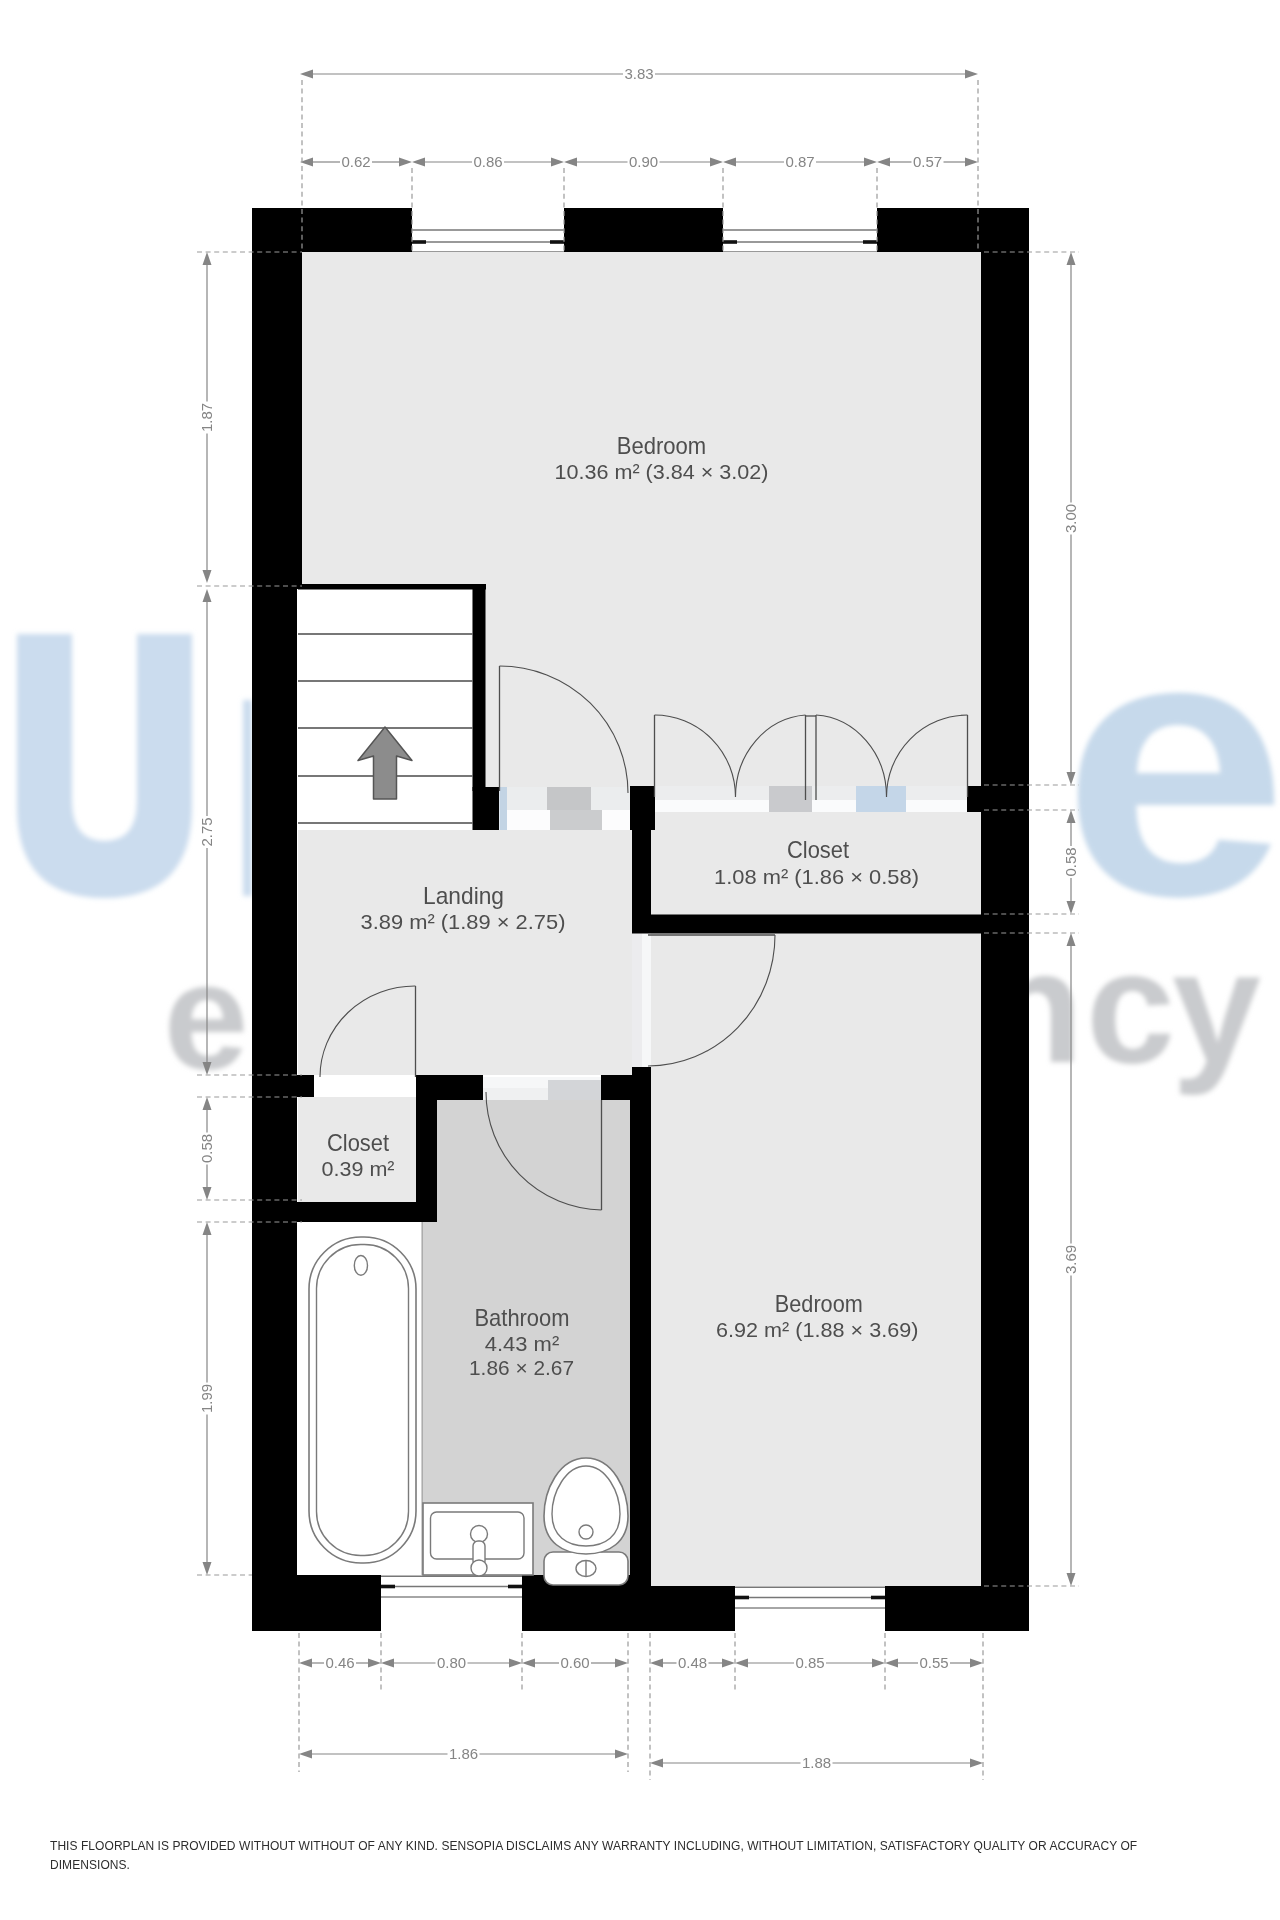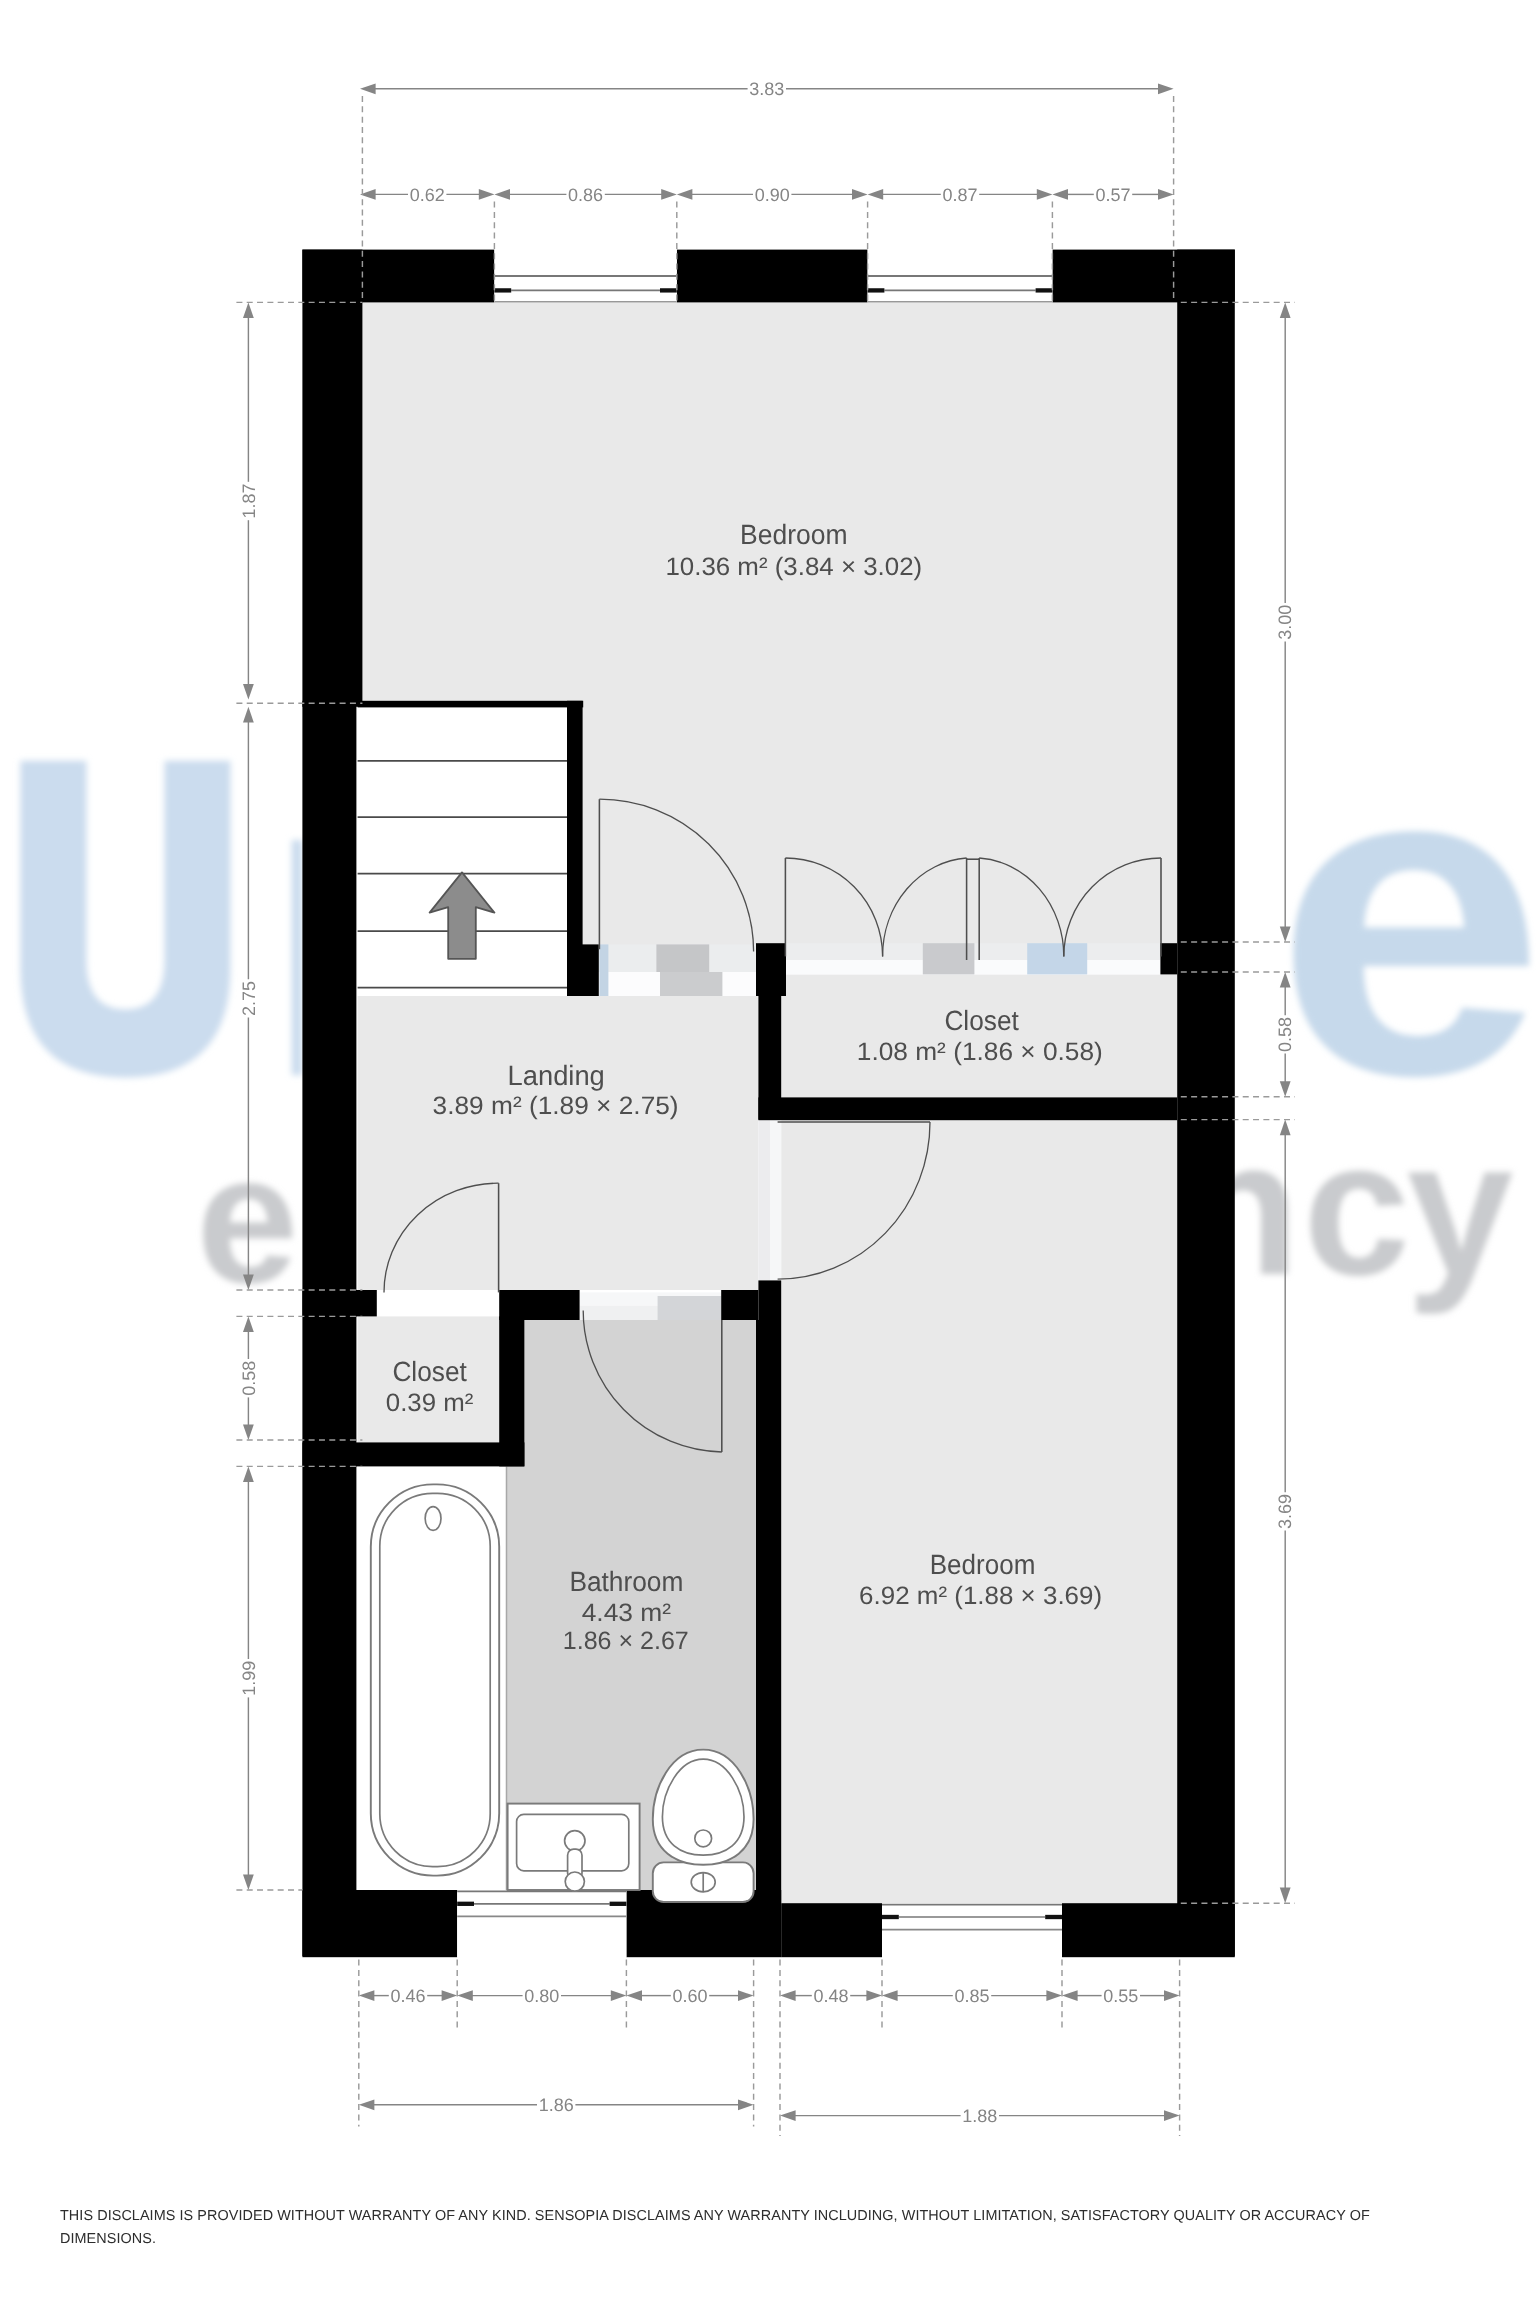--- a/index.html
+++ b/index.html
@@ -264,12 +264,12 @@
 <line x1="984" y1="1586" x2="1079" y2="1586" stroke="#9a9a9a" stroke-width="1.2" stroke-dasharray="5 3.6"></line>
 <line x1="299" y1="1633" x2="299" y2="1772" stroke="#9a9a9a" stroke-width="1.2" stroke-dasharray="5 3.6"></line>
 <line x1="381" y1="1633" x2="381" y2="1692" stroke="#9a9a9a" stroke-width="1.2" stroke-dasharray="5 3.6"></line>
 <line x1="522" y1="1633" x2="522" y2="1692" stroke="#9a9a9a" stroke-width="1.2" stroke-dasharray="5 3.6"></line>
 <line x1="628" y1="1633" x2="628" y2="1772" stroke="#9a9a9a" stroke-width="1.2" stroke-dasharray="5 3.6"></line>
 <line x1="650" y1="1633" x2="650" y2="1780" stroke="#9a9a9a" stroke-width="1.2" stroke-dasharray="5 3.6"></line>
 <line x1="735" y1="1633" x2="735" y2="1692" stroke="#9a9a9a" stroke-width="1.2" stroke-dasharray="5 3.6"></line>
 <line x1="885" y1="1633" x2="885" y2="1692" stroke="#9a9a9a" stroke-width="1.2" stroke-dasharray="5 3.6"></line>
 <line x1="983" y1="1633" x2="983" y2="1780" stroke="#9a9a9a" stroke-width="1.2" stroke-dasharray="5 3.6"></line>
 </svg>
-<div class="disc">THIS DISCLAIMS IS PROVIDED WITHOUT WARRANTY OF ANY KIND. SENSOPIA DISCLAIMS ANY WARRANTY INCLUDING, WITHOUT LIMITATION, SATISFACTORY QUALITY OR ACCURACY OF DIMENSIONS.</div>
+<div class="disc">THIS FLOORPLAN IS PROVIDED WITHOUT WITHOUT OF ANY KIND. SENSOPIA DISCLAIMS ANY WARRANTY INCLUDING, WITHOUT LIMITATION, SATISFACTORY QUALITY OR ACCURACY OF DIMENSIONS.</div>
 </body></html>

